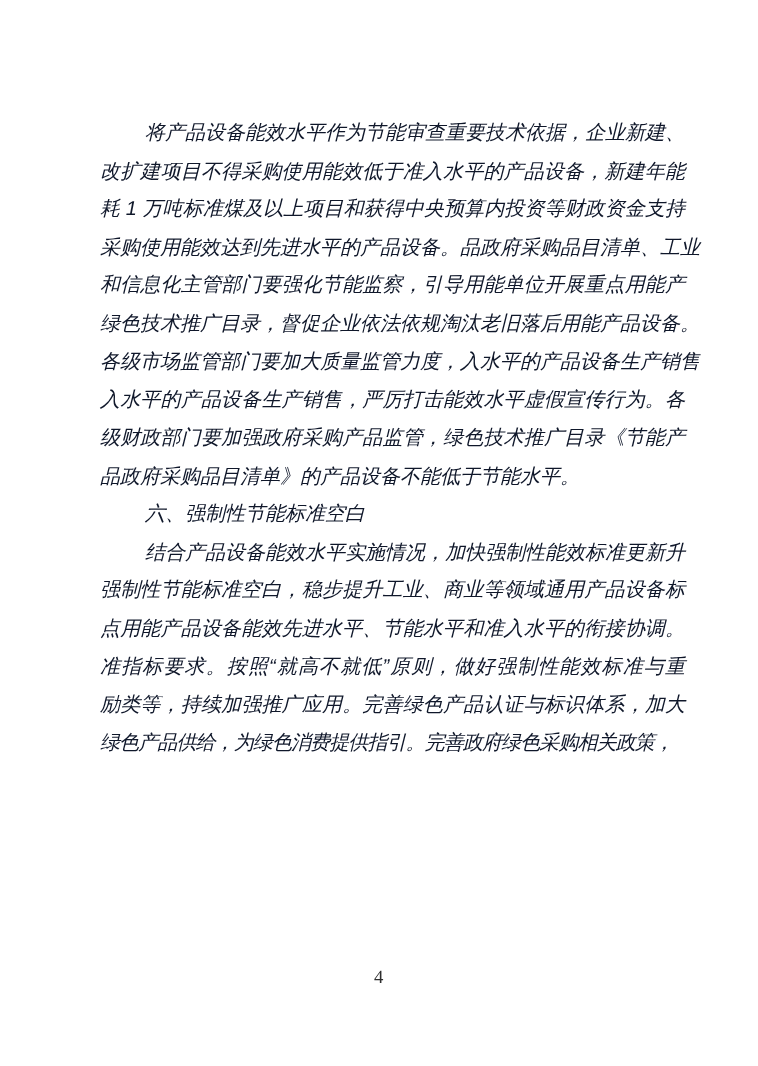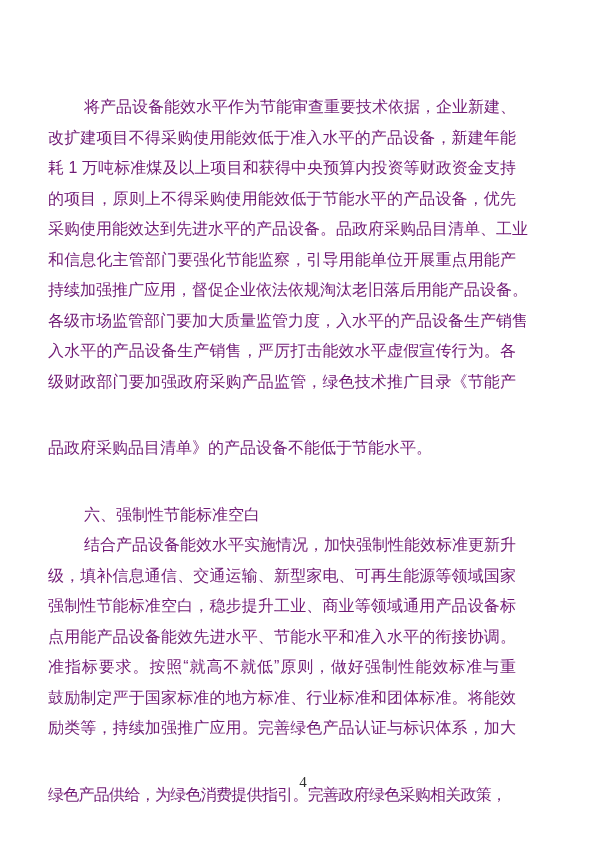--- a/index.html
+++ b/index.html
@@ -17,40 +17,40 @@
     position: absolute;
     left: 0;
     top: 0;
     width: 606px;
     height: 853px;
     background: #ffffff;
     overflow: hidden;
   }
   .text-block {
     position: absolute;
-    left: 48px;
+    left: 80px;
     top: 92px;
     width: 468px;
-    color: #701a75;
+    color: #0f172a;
     font-size: 16px;
     line-height: 30.5px;
+    font-style: italic;
   }
   .ln {
     height: 30.5px;
     white-space: nowrap;
     text-align: justify;
     text-align-last: justify;
   }
   .ln.indent {
     text-indent: 36px;
   }
   .ln.noj {
     text-align: center;
     text-align-last: left;
-    margin-top: 36px;
   }
   .ln.tight {
     letter-spacing: -0.045em;
   }
   .page-number {
     position: absolute;
     top: 774px;
     left: 0;
     width: 606px;
     text-align: center;
@@ -60,32 +60,29 @@
   }
 </style>
 </head>
 <body>
 
 <div class="page">
   <div class="text-block">
     <div class="ln indent">将产品设备能效水平作为节能审查重要技术依据，企业新建、</div>
     <div class="ln">改扩建项目不得采购使用能效低于准入水平的产品设备，新建年能</div>
     <div class="ln">耗 1 万吨标准煤及以上项目和获得中央预算内投资等财政资金支持</div>
-    <div class="ln">的项目，原则上不得采购使用能效低于节能水平的产品设备，优先</div>
     <div class="ln">采购使用能效达到先进水平的产品设备。品政府采购品目清单、工业</div>
     <div class="ln">和信息化主管部门要强化节能监察，引导用能单位开展重点用能产</div>
-    <div class="ln">持续加强推广应用，督促企业依法依规淘汰老旧落后用能产品设备。</div>
+    <div class="ln">绿色技术推广目录，督促企业依法依规淘汰老旧落后用能产品设备。</div>
     <div class="ln">各级市场监管部门要加大质量监管力度，入水平的产品设备生产销售</div>
     <div class="ln">入水平的产品设备生产销售，严厉打击能效水平虚假宣传行为。各</div>
     <div class="ln">级财政部门要加强政府采购产品监管，绿色技术推广目录《节能产</div>
     <div class="ln noj">品政府采购品目清单》的产品设备不能低于节能水平。</div>
     <div class="ln indent noj">六、强制性节能标准空白</div>
     <div class="ln indent">结合产品设备能效水平实施情况，加快强制性能效标准更新升</div>
-    <div class="ln">级，填补信息通信、交通运输、新型家电、可再生能源等领域国家</div>
     <div class="ln">强制性节能标准空白，稳步提升工业、商业等领域通用产品设备标</div>
     <div class="ln">点用能产品设备能效先进水平、节能水平和准入水平的衔接协调。</div>
     <div class="ln">准指标要求。按照“就高不就低”原则，做好强制性能效标准与重</div>
-    <div class="ln">鼓励制定严于国家标准的地方标准、行业标准和团体标准。将能效</div>
     <div class="ln">励类等，持续加强推广应用。完善绿色产品认证与标识体系，加大</div>
     <div class="ln noj tight">绿色产品供给，为绿色消费提供指引。完善政府绿色采购相关政策，</div>
   </div>
   <div class="page-number">4</div>
 </div>
 
 </body></html>

